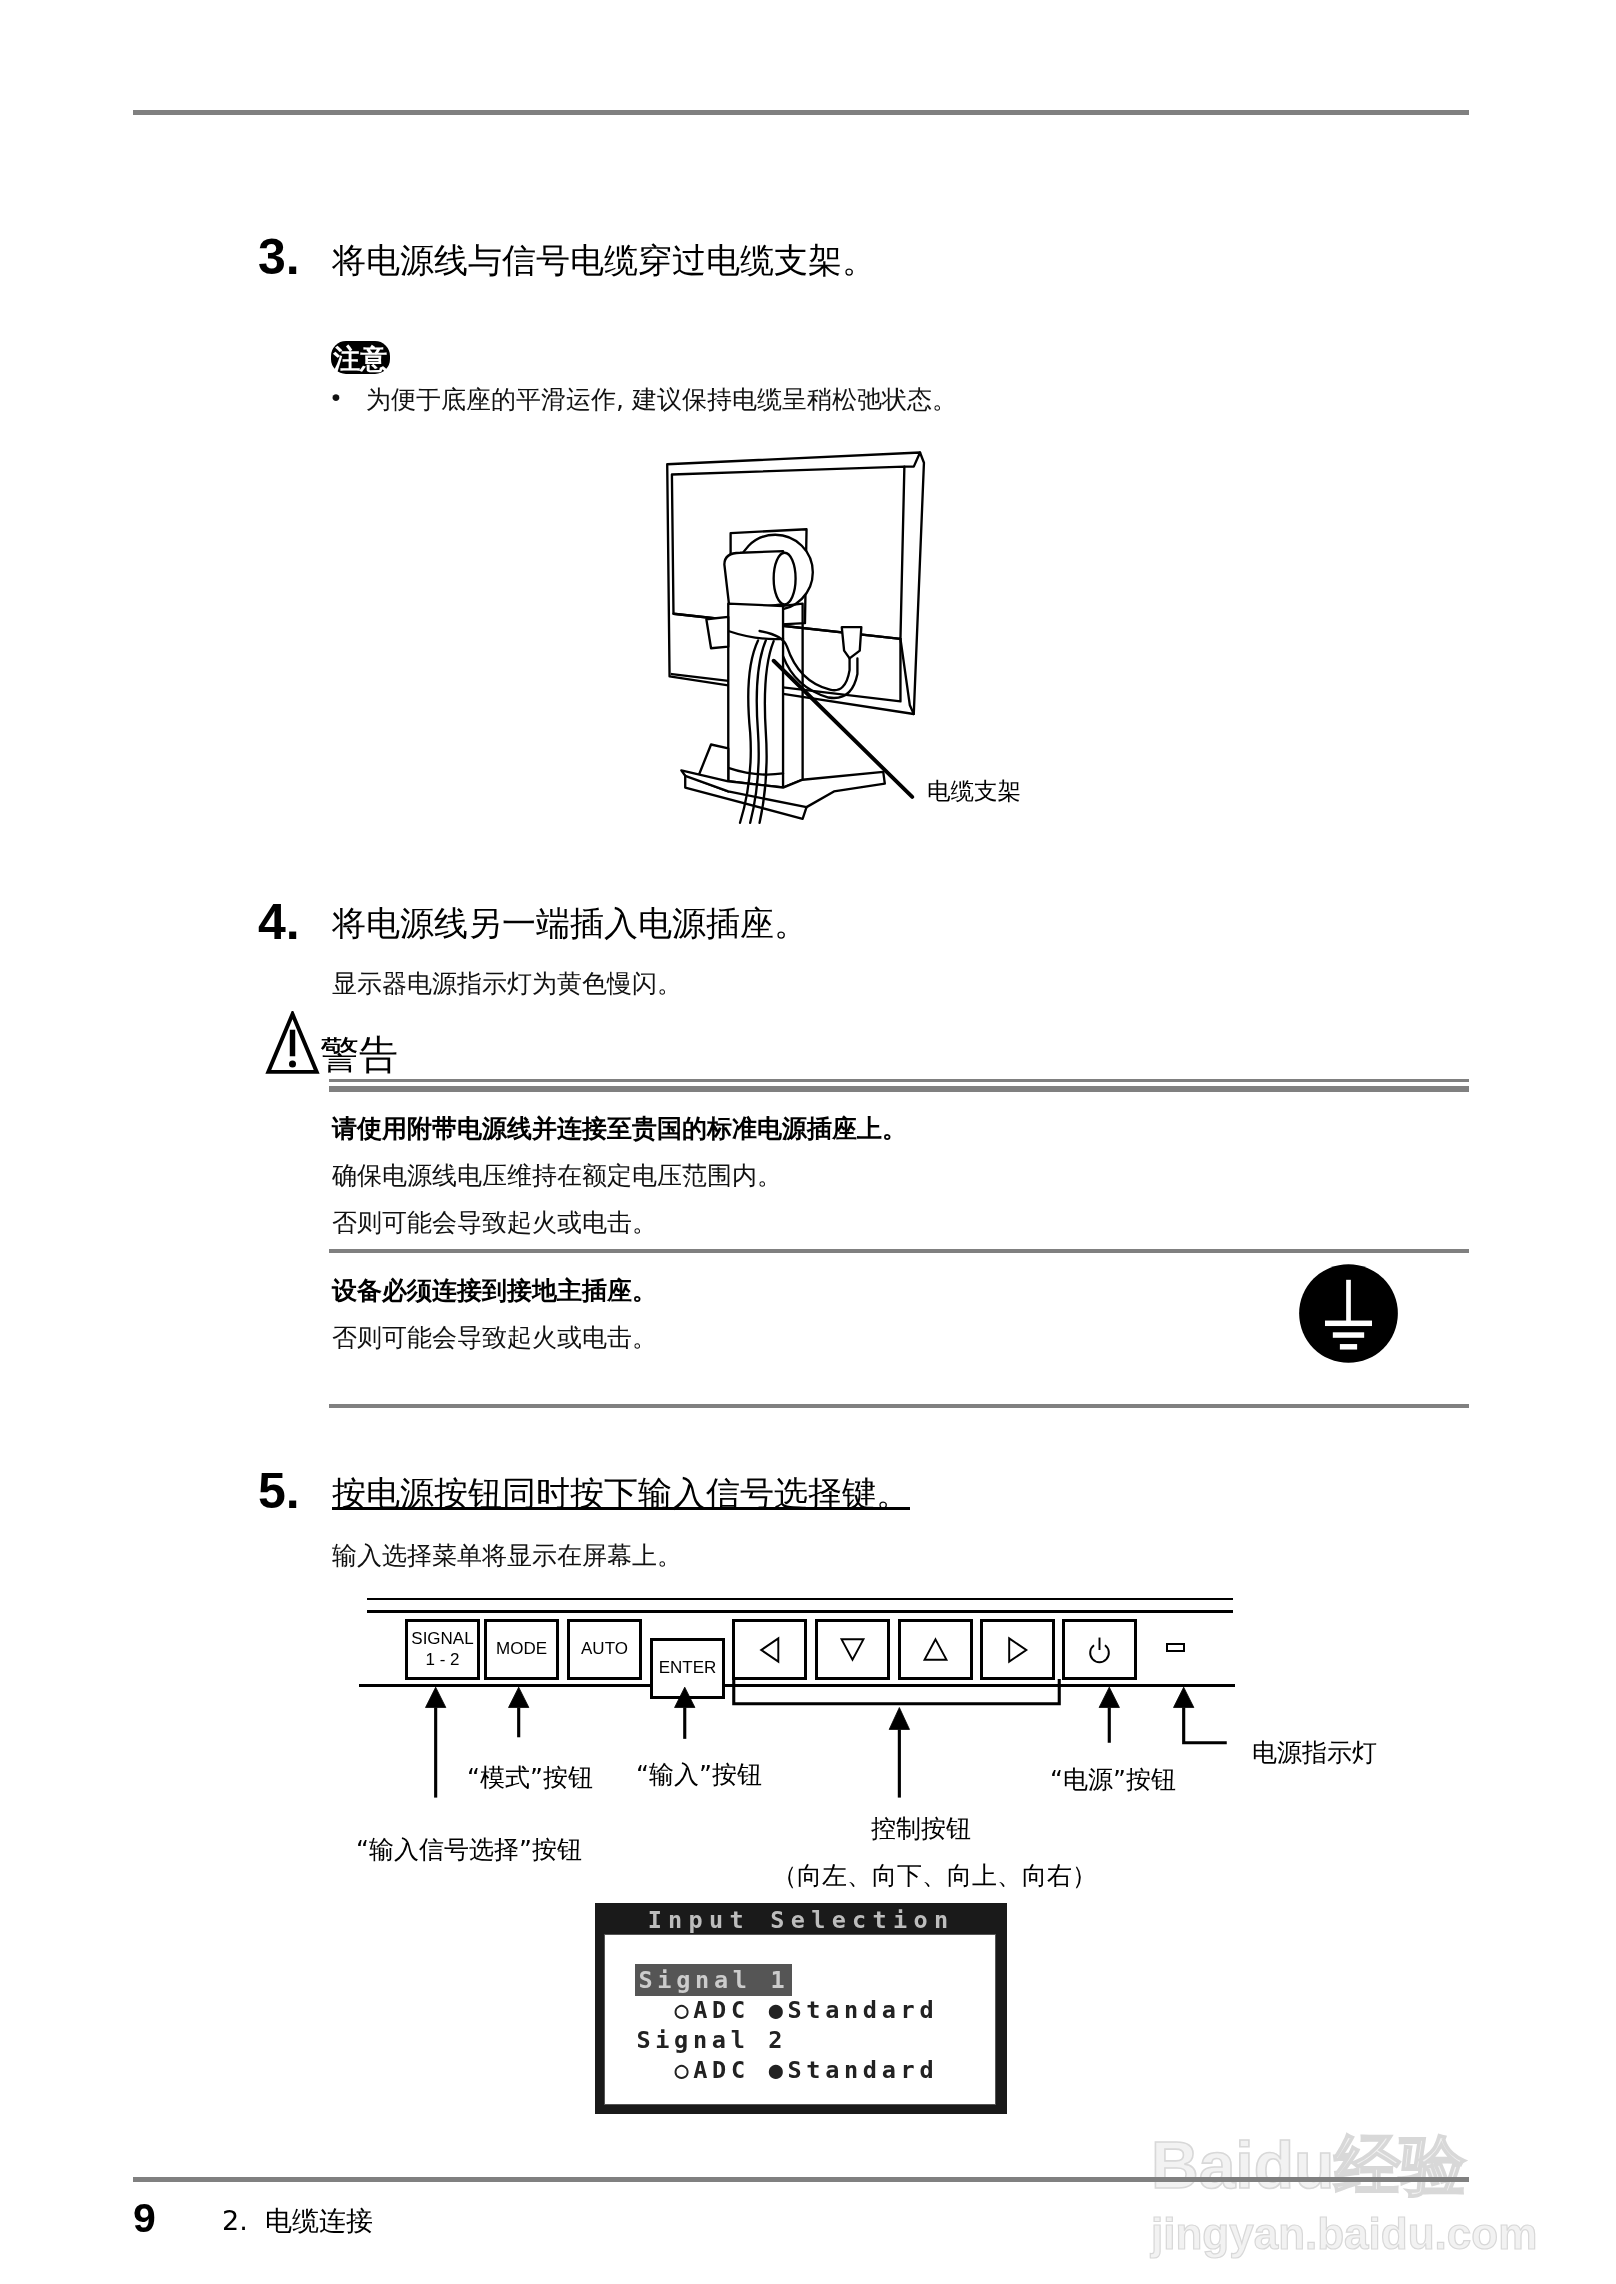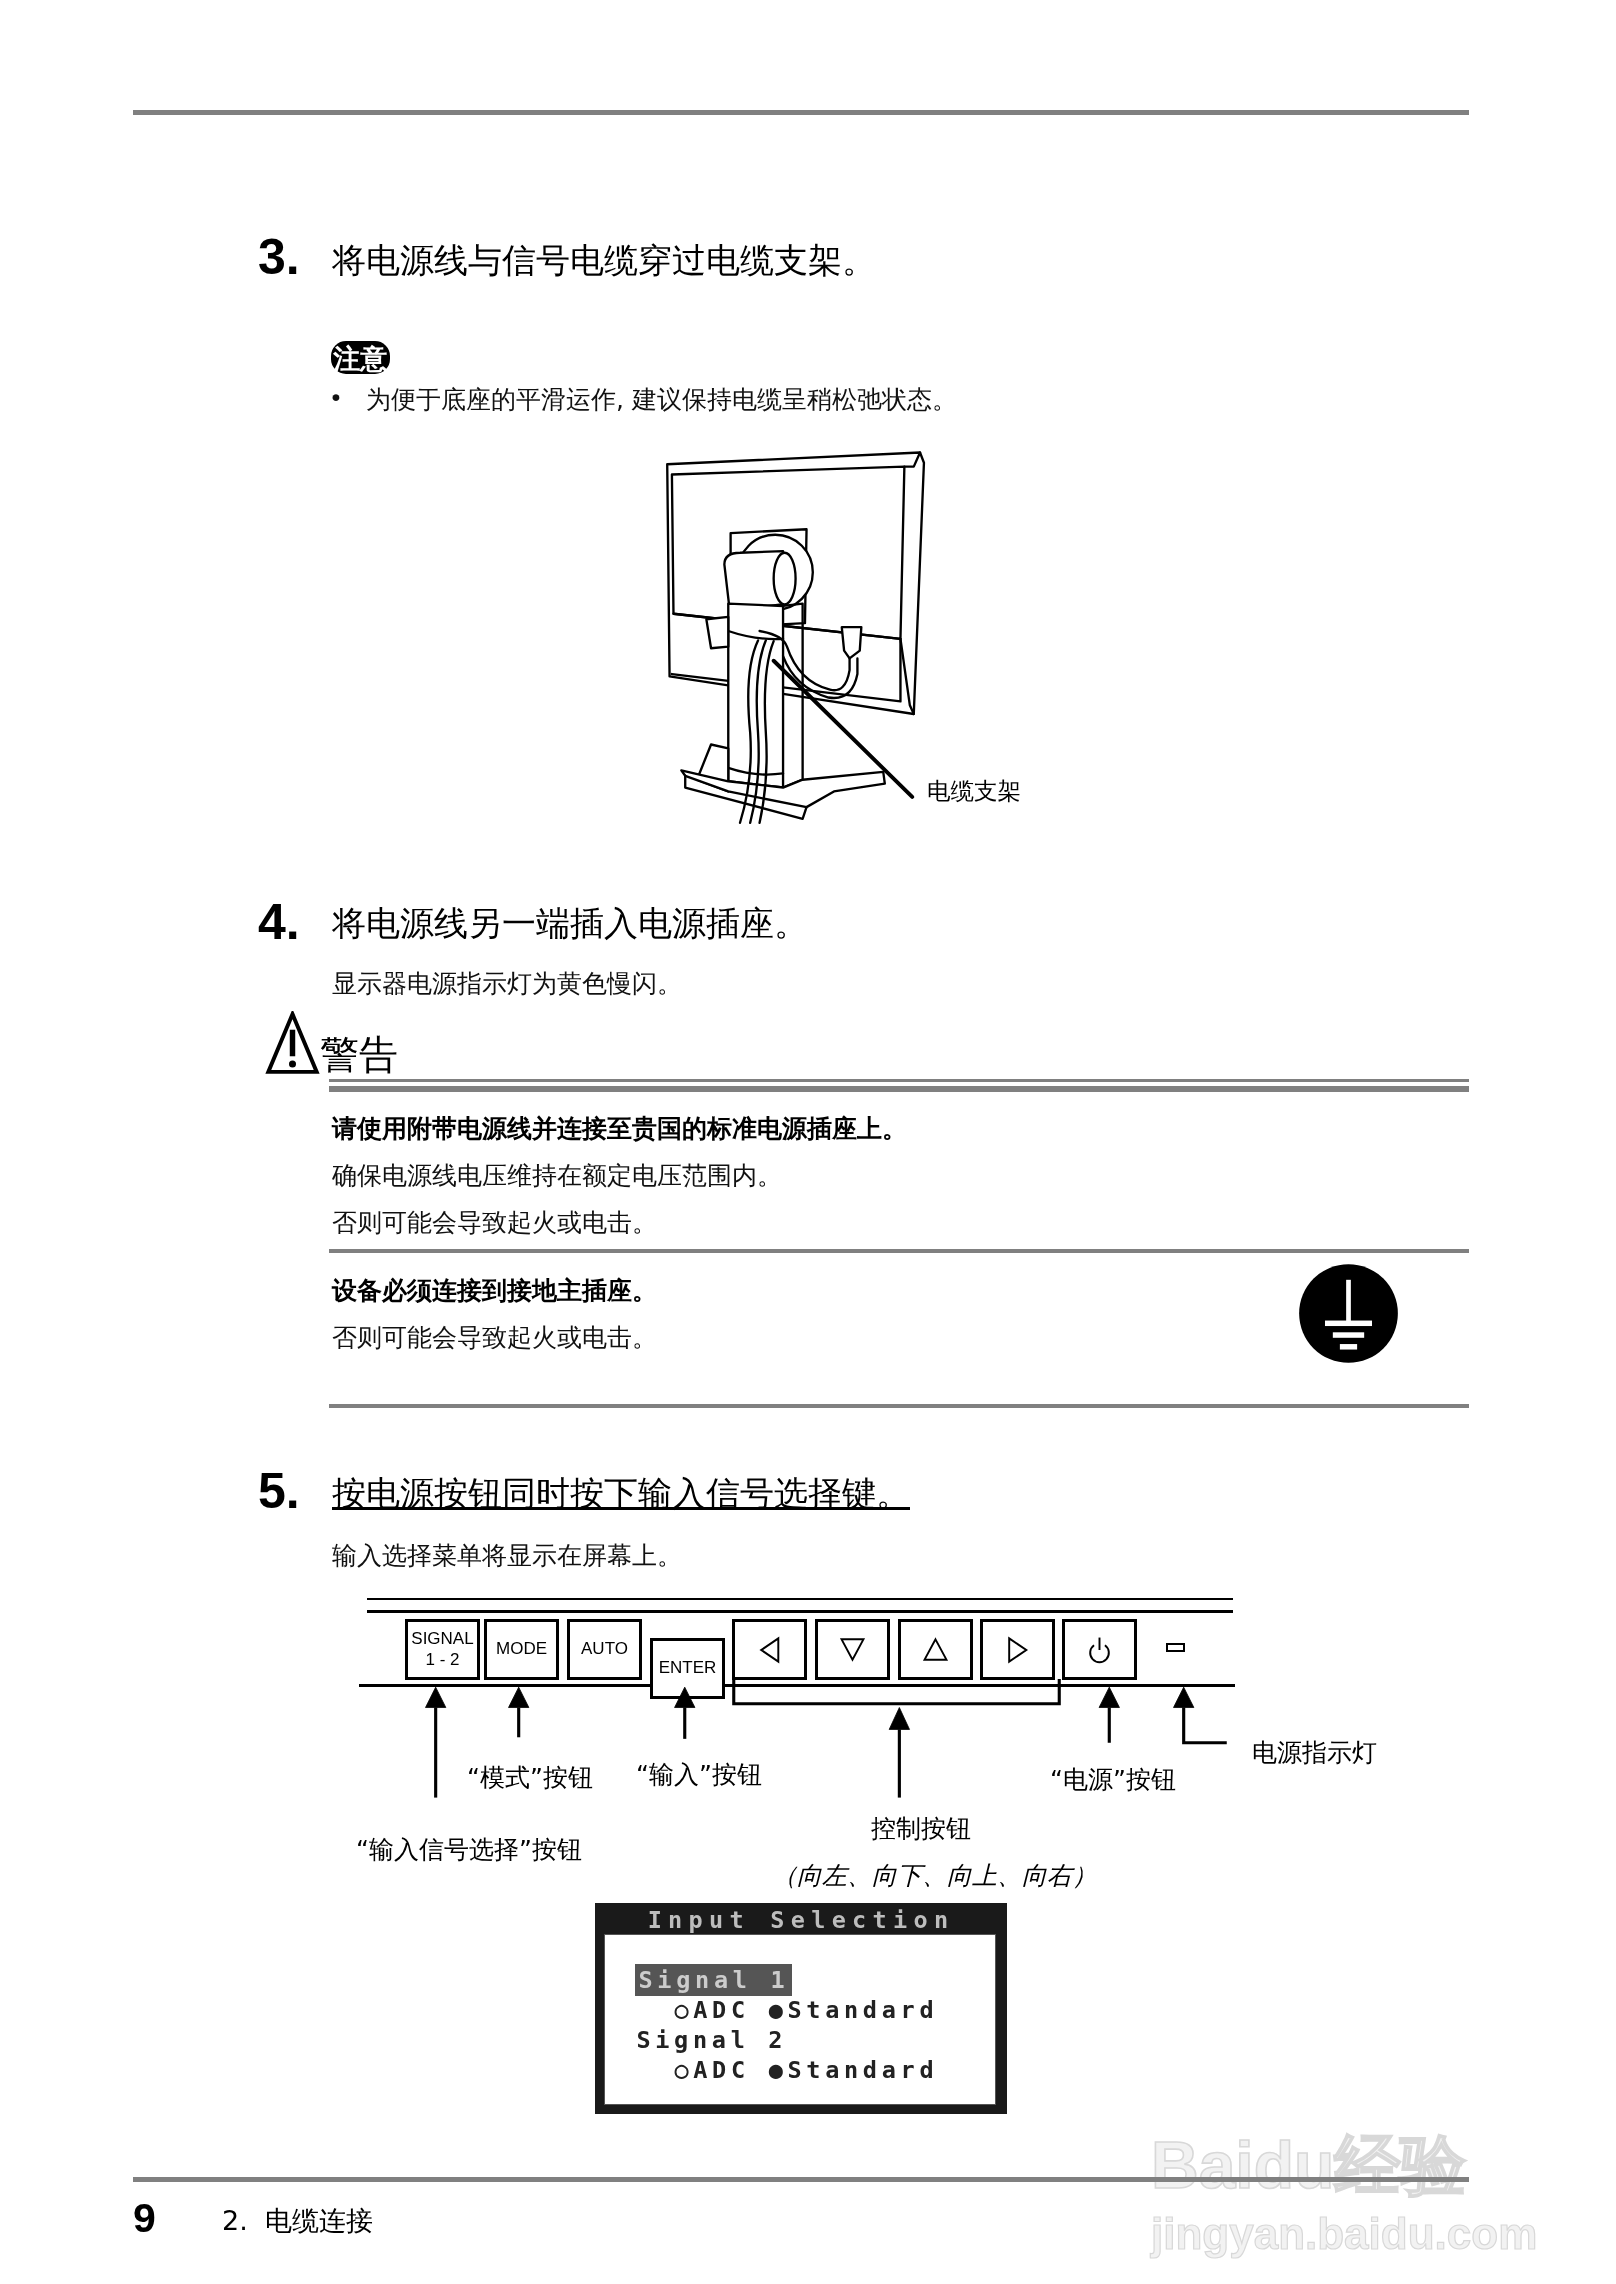--- a/index.html
+++ b/index.html
@@ -195,21 +195,21 @@
     <polyline points="1511,2180 1511,2225 1566,2225" fill="none"></polyline>
   </g>
 </svg>
 
 <div class="callout" style="left:435px; top:1765px;padding-left:32px;">“模式”按钮</div>
 <div class="callout" style="left:636px; top:1762px;">“输入”按钮</div>
 <div class="callout" style="left:1050px; top:1767px;">“电源”按钮</div>
 <div class="callout" style="left:1252px; top:1740px;">电源指示灯</div>
 <div class="callout" style="left:356px; top:1837px;">“输入信号选择”按钮</div>
 <div class="callout" style="left:871px; top:1816px;">控制按钮</div>
-<div class="callout" style="left:772px; top:1863px;font-style:italic;">（向左、向下、向上、向右）</div>
+<div class="callout" style="left:772px; top:1863px;">（向左、向下、向上、向右）</div>
 
 <div class="osd">
   <div class="osd-title">Input Selection</div>
   <div class="osd-body">
     <div class="osd-line" style="left:30px; top:34px;">
       <span class="osd-sel">Signal 1</span>
     </div>
     <div class="osd-line" style="left:69px; top:64px;">○ADC ●Standard</div>
     <div class="osd-line" style="left:31px; top:94px;">Signal 2</div>
     <div class="osd-line" style="left:69px; top:124px;">○ADC ●Standard</div>

